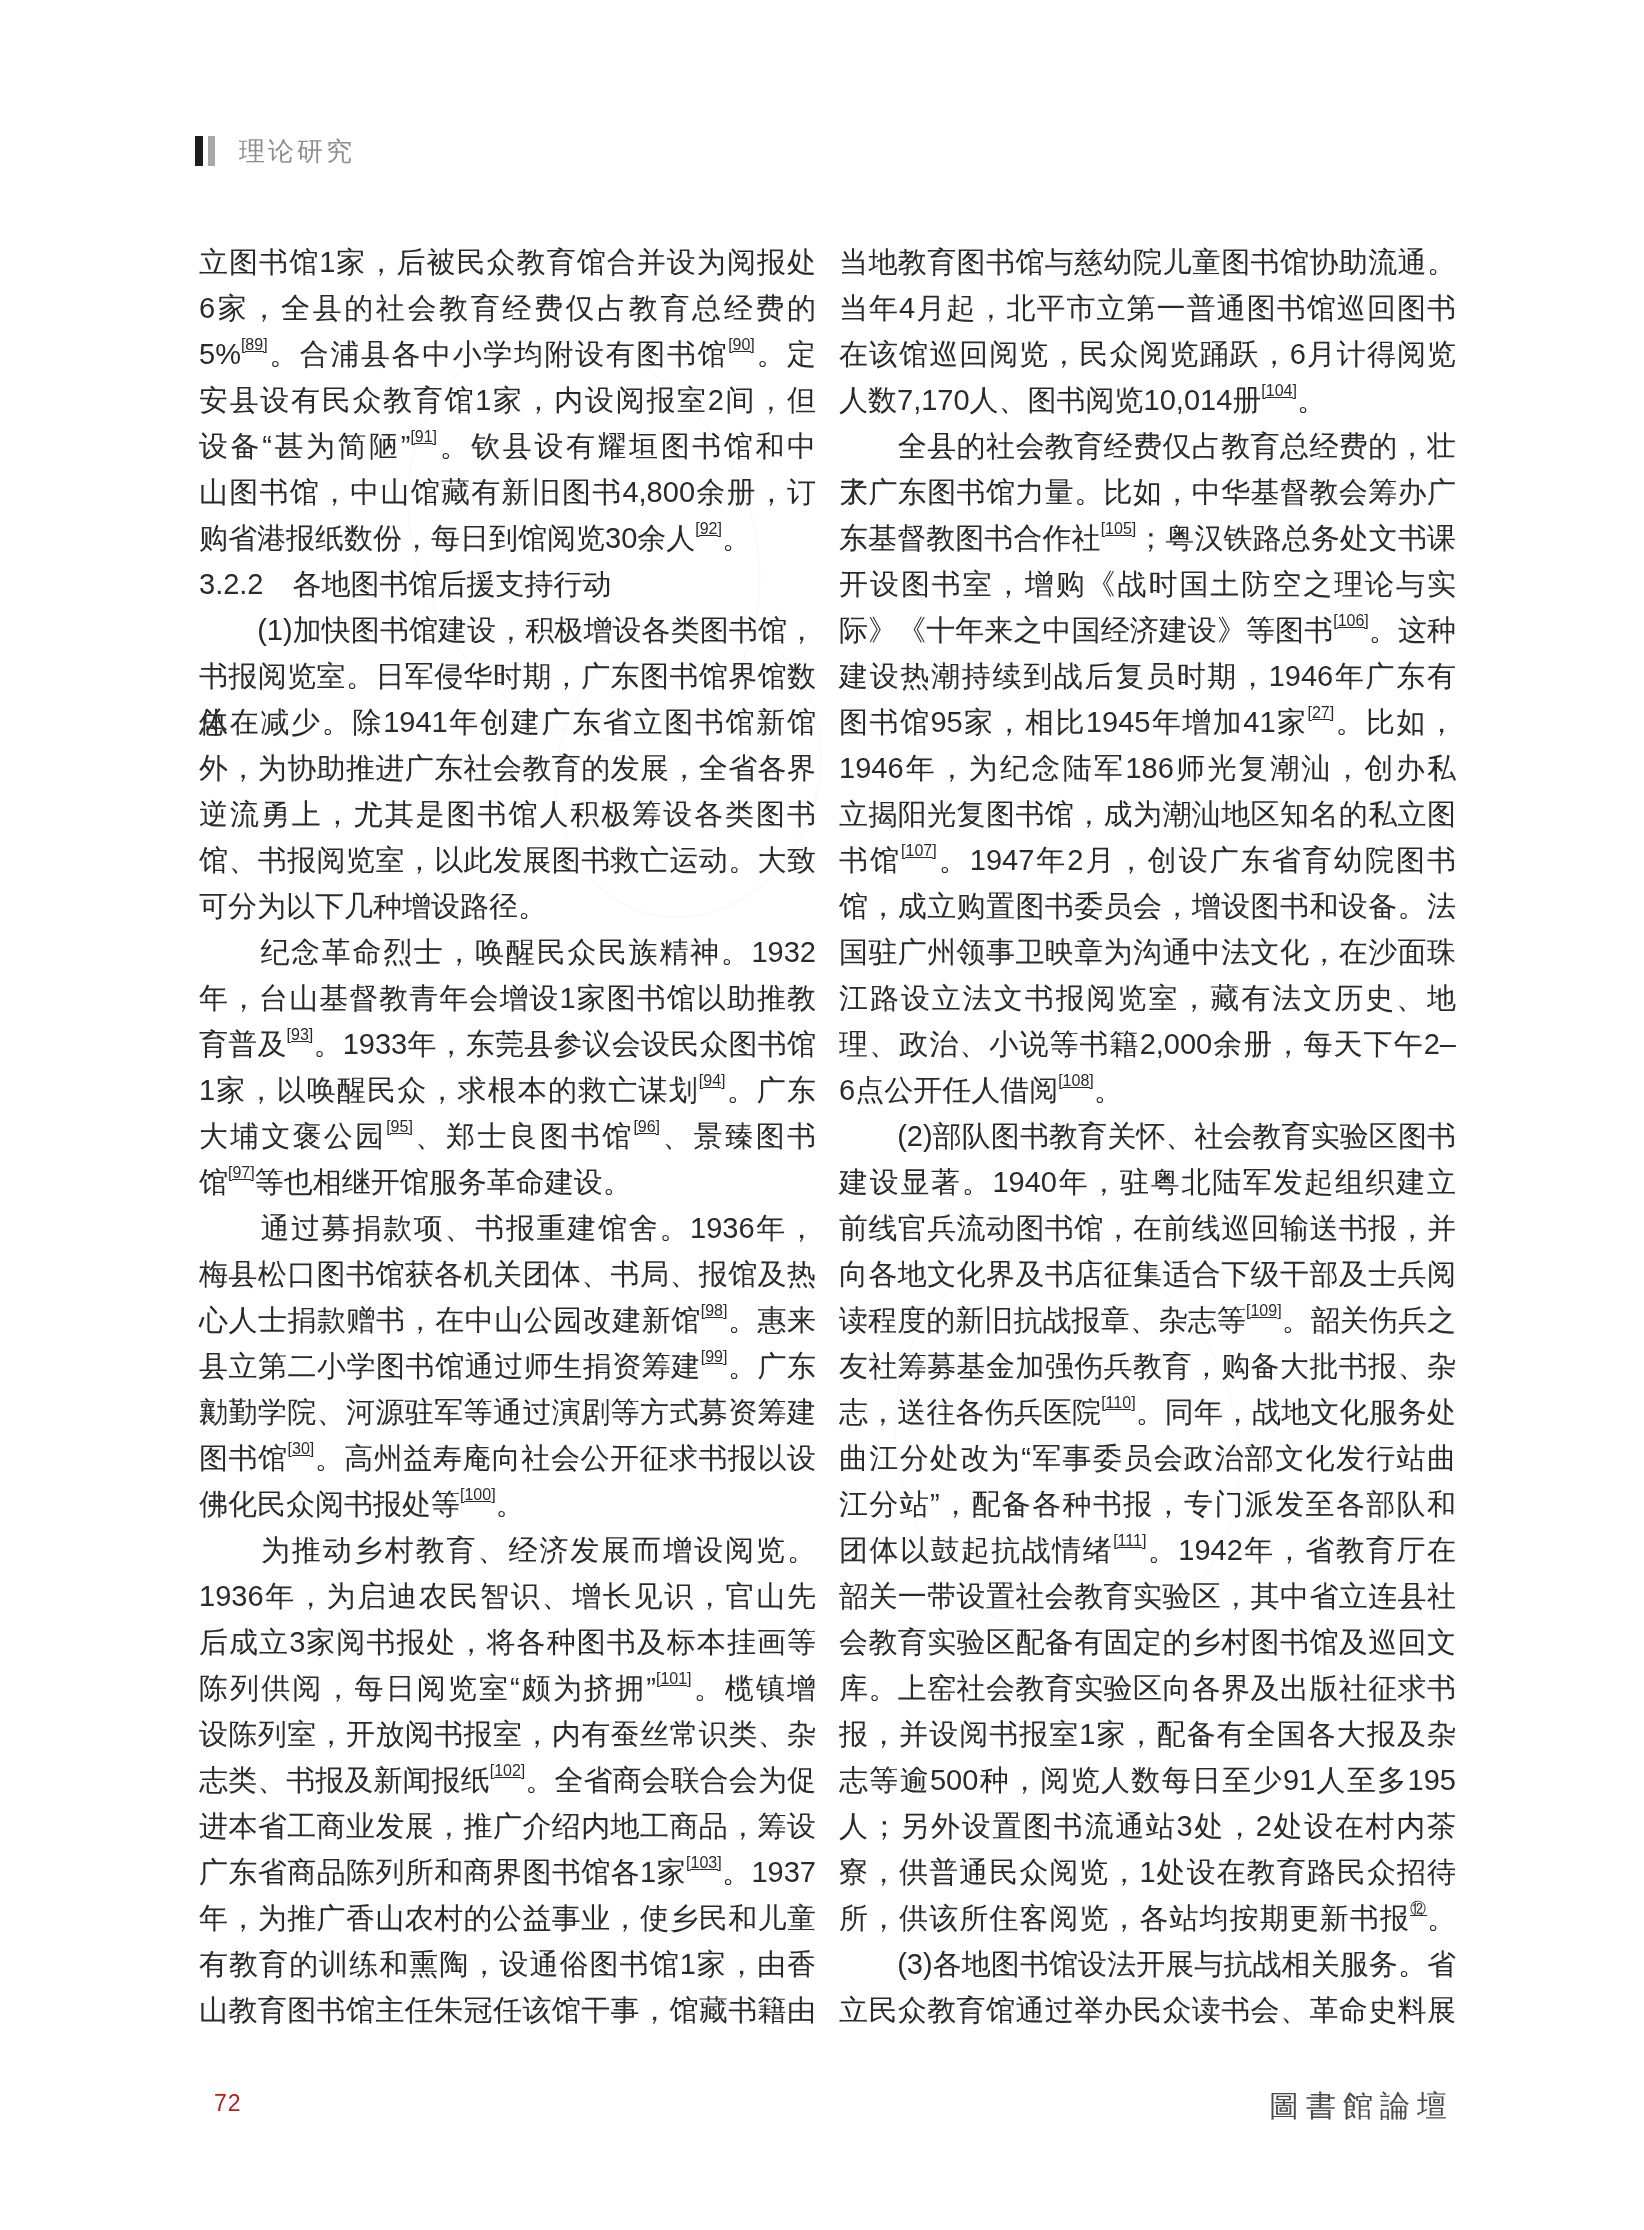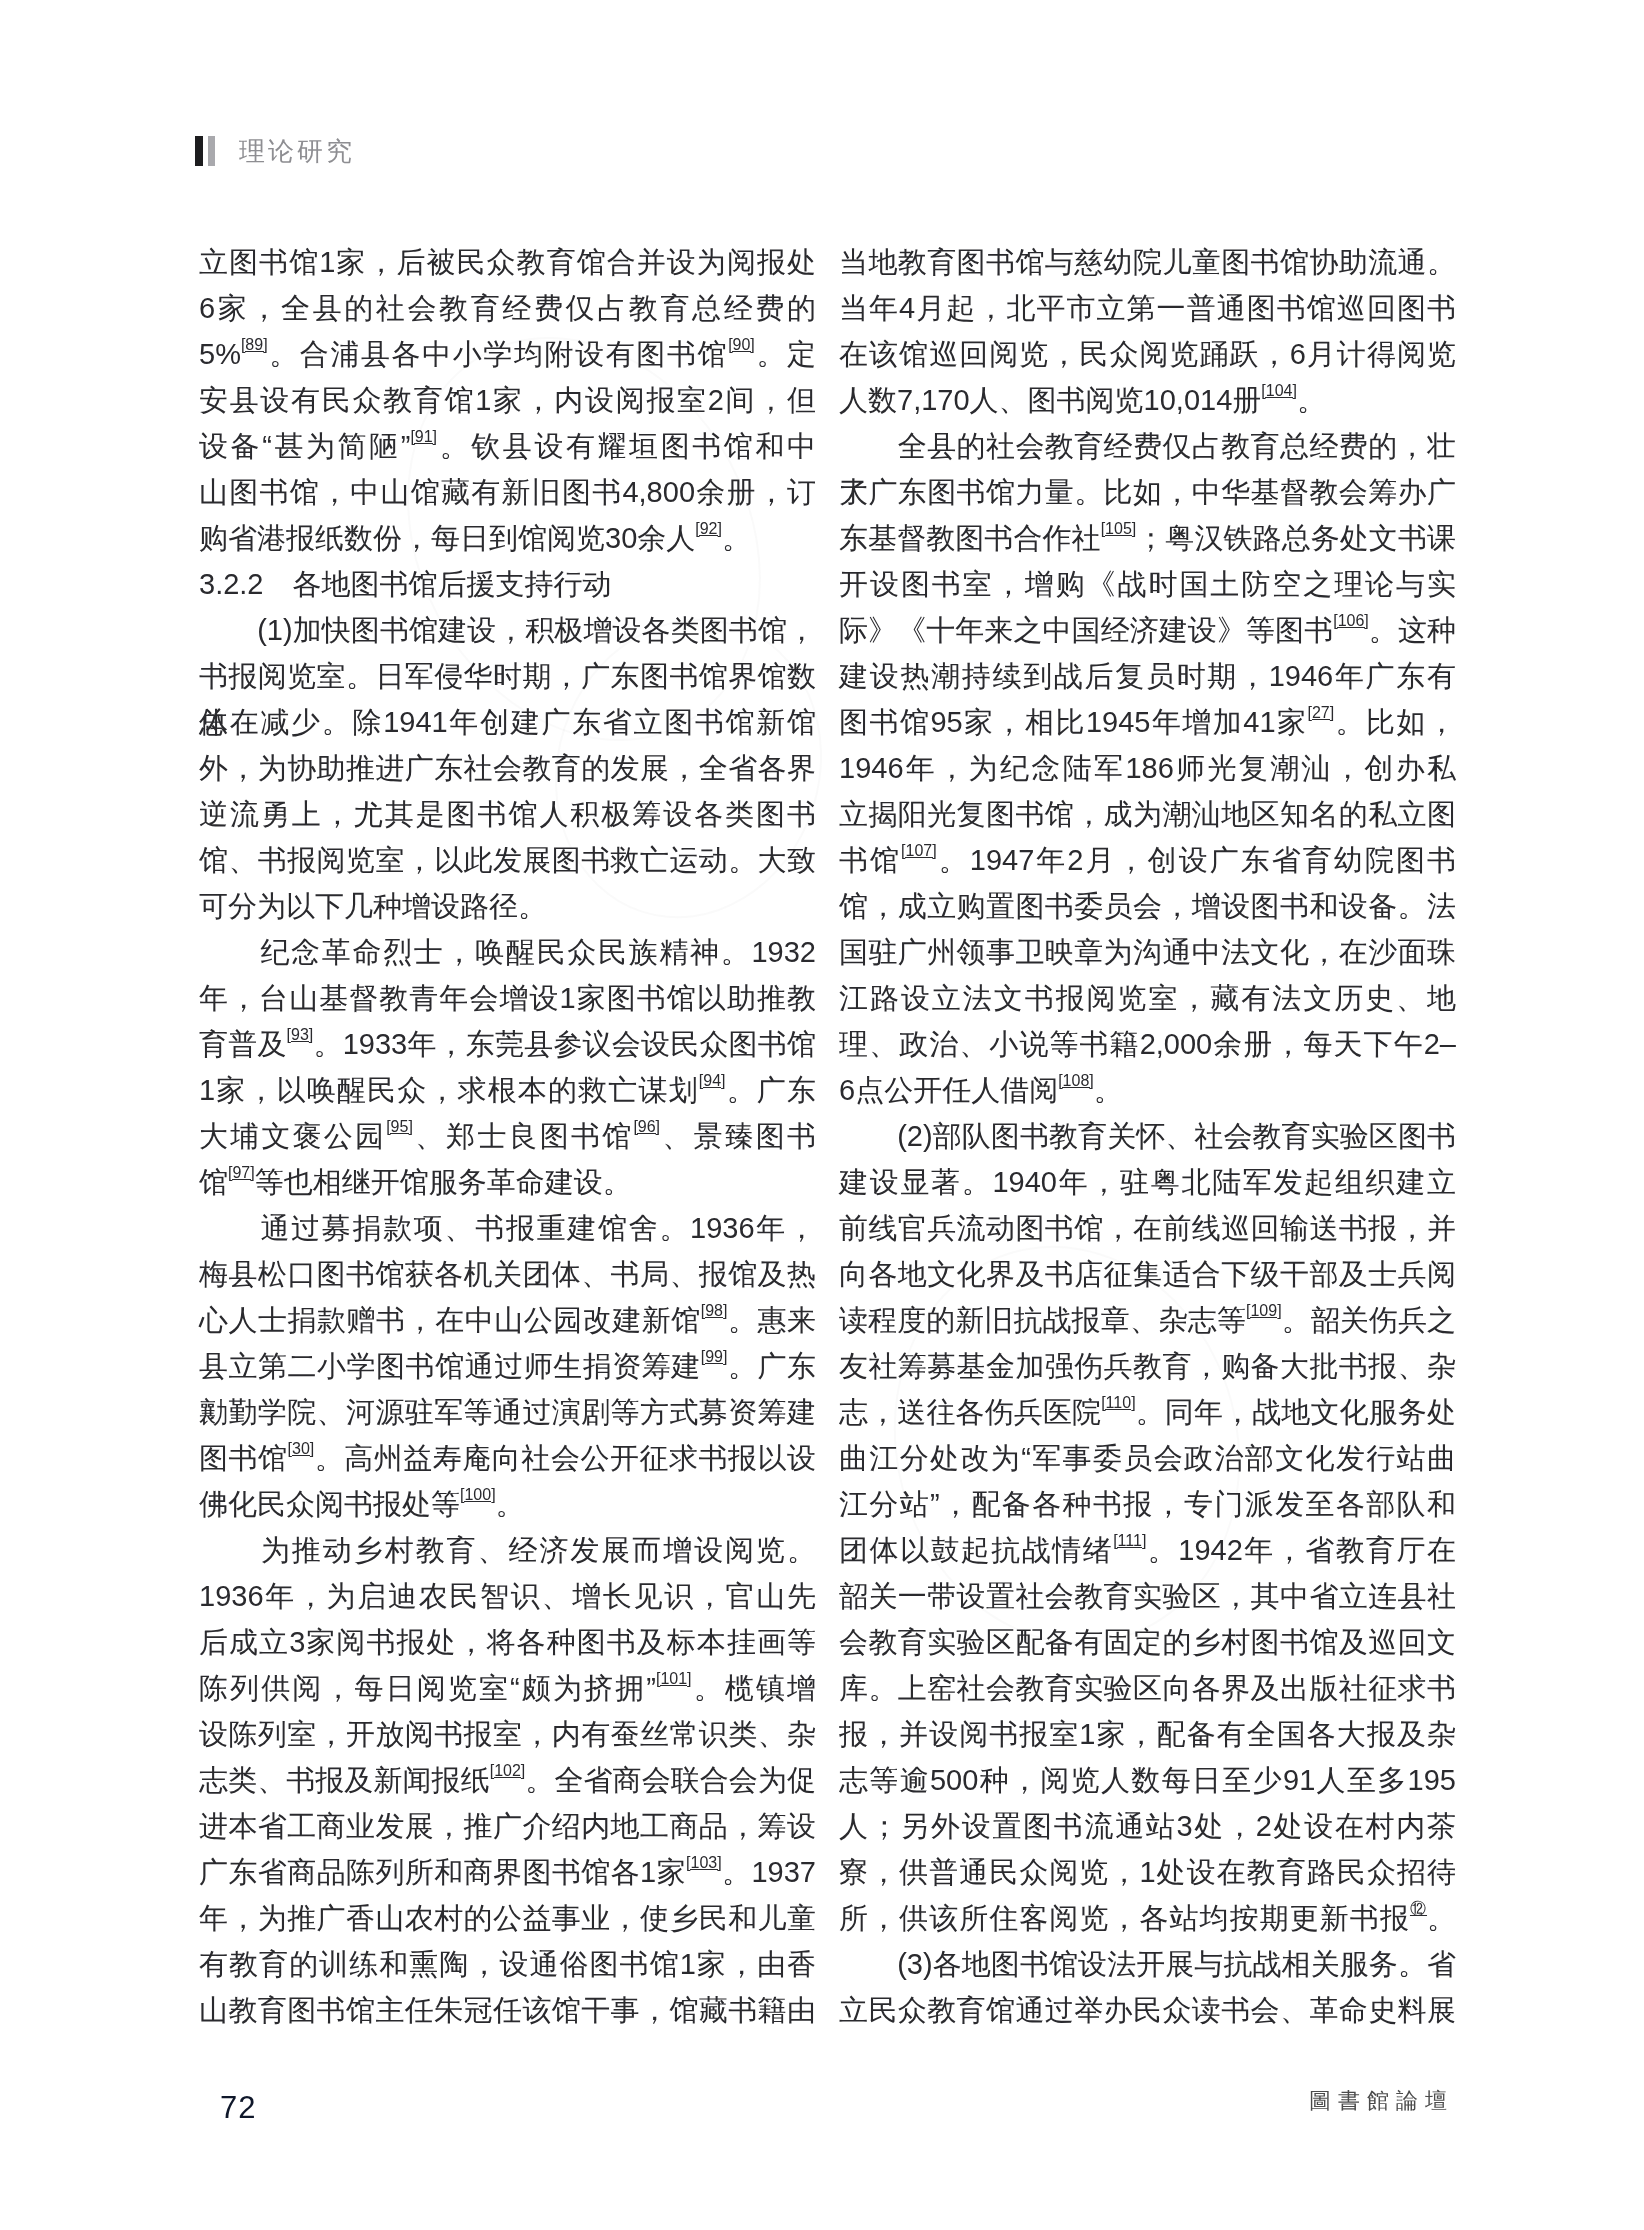--- a/index.html
+++ b/index.html
@@ -22,23 +22,23 @@
   .line.fill { white-space:normal; text-align-last:justify; }
   sup.ref { font-size:16px; vertical-align:14px; line-height:0; letter-spacing:0;text-decoration:underline; }
 
   
   .wm { position:absolute; border:2px solid #5a5a66; border-radius:50%; opacity:0.03; pointer-events:none; }
   .wm1 { left:418px; top:328px;  width:328px; height:418px; transform:rotate(-28deg); }
   .wm2 { left:557px; top:617px;  width:259px; height:299px; transform:rotate(18deg); }
   .wm3 { left:896px; top:1244px; width:338px; height:398px; transform:rotate(-15deg); }
 
   
-  .page-number { position:absolute; left:220px; top:2090px; font-size:31px; color:#0f172a; letter-spacing:1px; }
+  .page-number { position:absolute; left:214px; top:2090px; font-size:23px; color:#b91c1c; letter-spacing:1px; }
   .journal-name {
-    position:absolute; right:191px; top:2086px; font-size:22px; color:#4b4b4b;
+    position:absolute; right:191px; top:2086px; font-size:30px; color:#4b4b4b;
     font-family:"DejaVu Serif","Liberation Serif",serif; letter-spacing:7px; white-space:nowrap;
   }
 </style>
 </head>
 <body>
 
 <div class="page">
 
   <div class="header">
     <span class="bar-black"></span>

